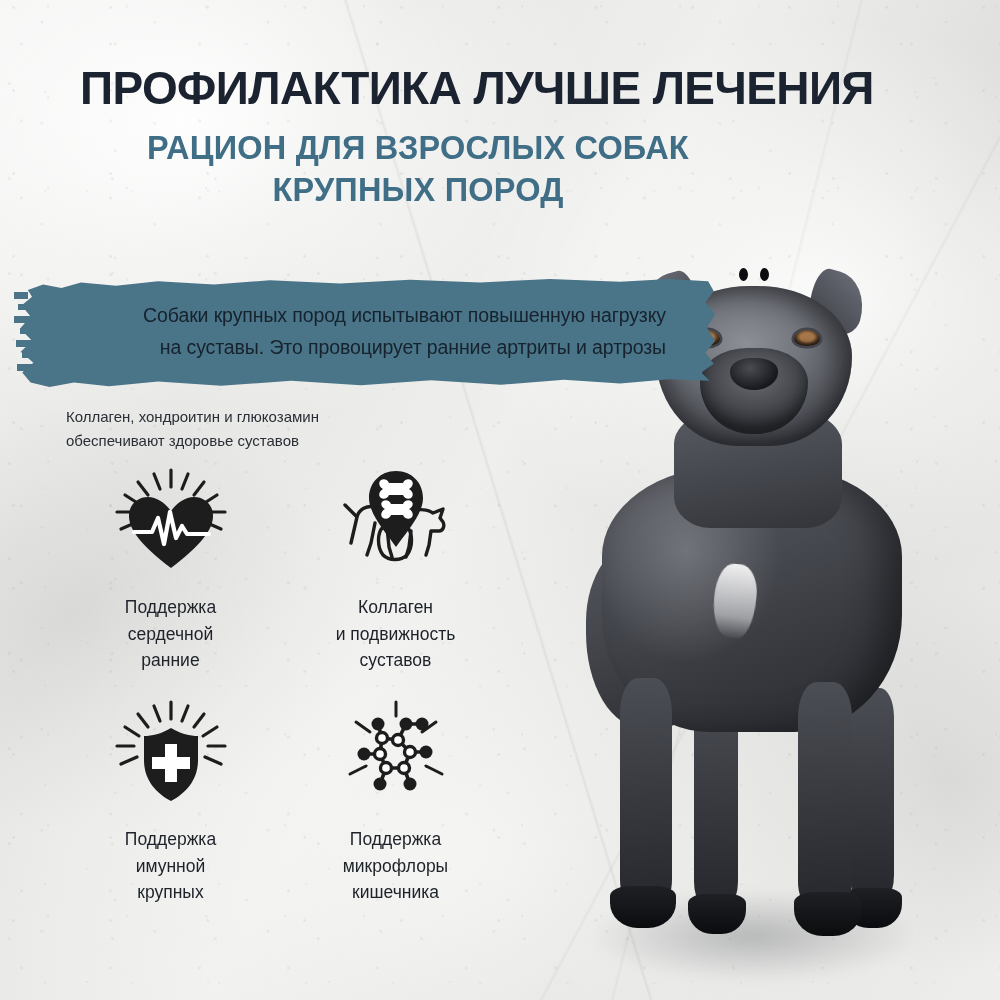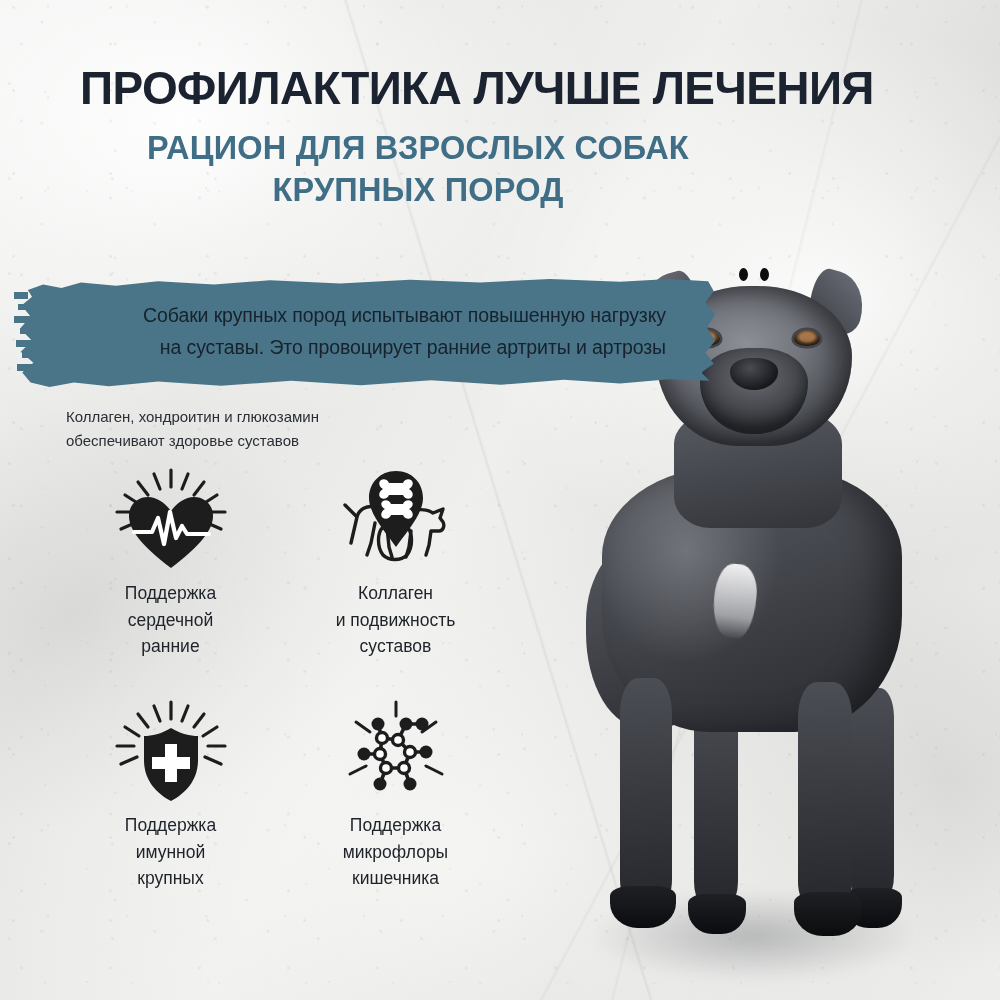--- a/index.html
+++ b/index.html
@@ -102,21 +102,21 @@
     grid-template-columns: 225px 225px;
     grid-template-rows: 232px 232px;
   }
   .benefit{
     display:flex; flex-direction:column; align-items:center;
   }
   .benefit .ico{
     height:118px; display:flex; align-items:center; justify-content:center;
   }
   .benefit .cap{
-    margin-top:0; text-align:center;
+    margin-top:14px; text-align:center;
     font-size:17.5px; color:#1e2229; line-height:1.52; font-weight:500;
   }
   .benefit .cap div{ white-space:nowrap; }
 
   
   #dog-photo{
     position:absolute; left:498px; top:258px; width:502px; height:742px;
     overflow:hidden;
   }
   .dogpart{ position:absolute; }

